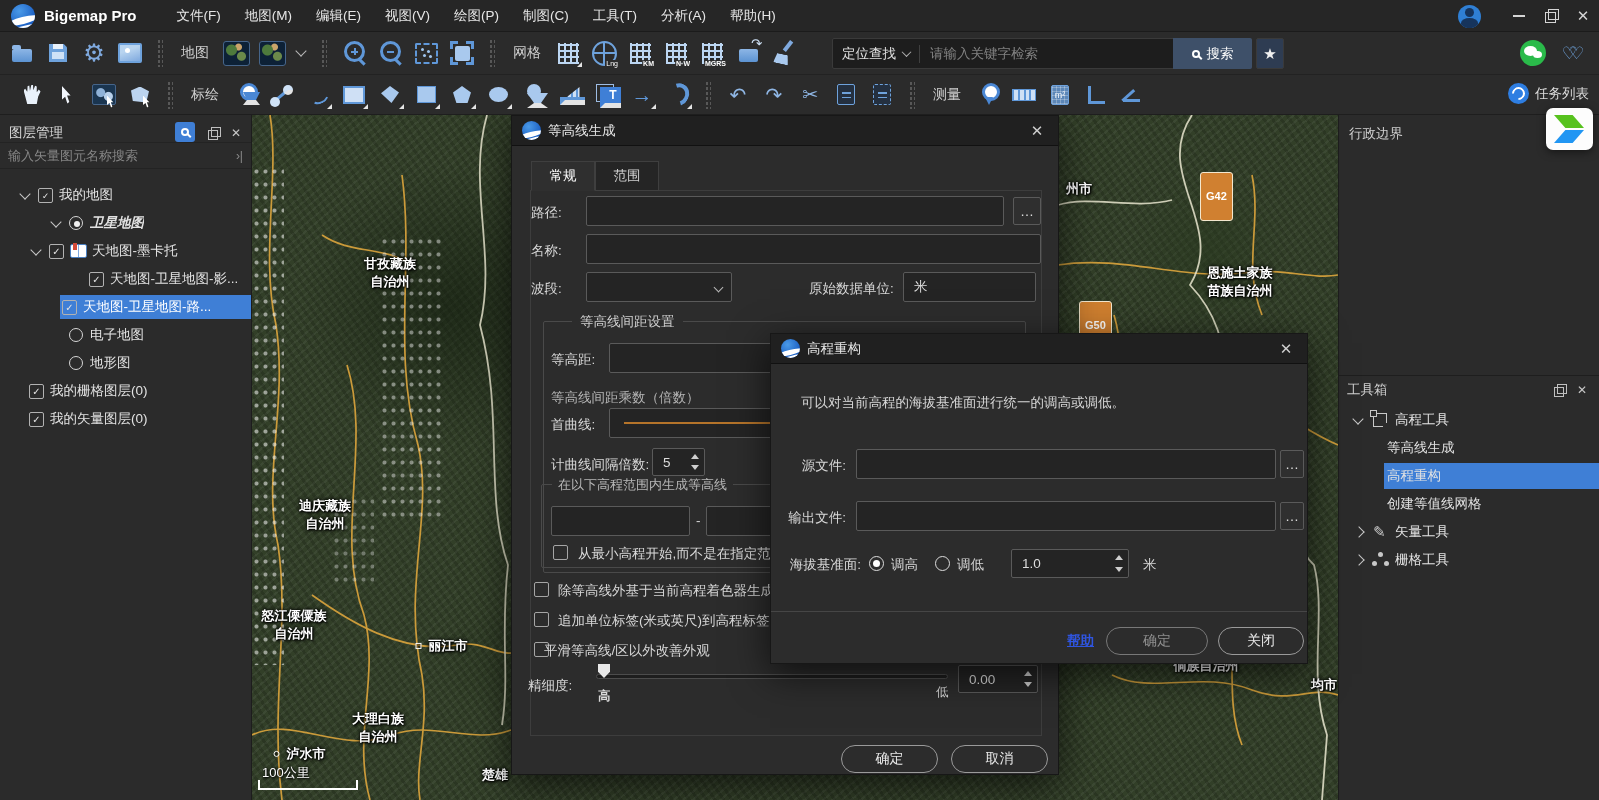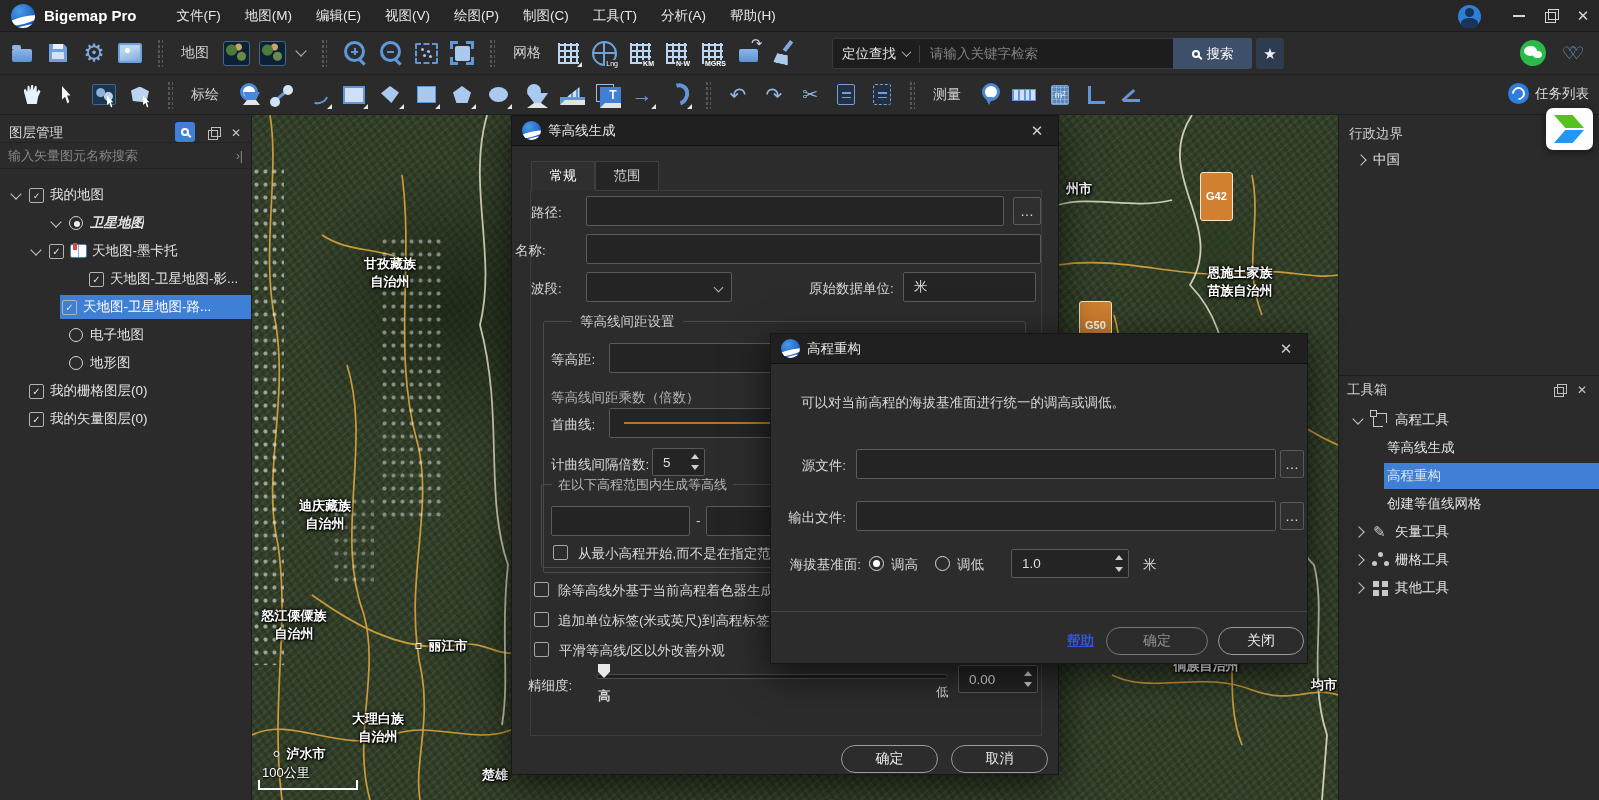--- a/index.html
+++ b/index.html
@@ -499,21 +499,21 @@
           <span class="mag"></span>
         </span>
       <span class="mini float"></span>
       <span class="mini x"></span>
     </div>
     <div class="lp-searchrow">
       <input class="lp-input" placeholder="输入矢量图元名称搜索" style="">
       <span class="lp-collapse">›|</span>
     </div>
     <div class="ltree" id="layer-tree">
-        <div class="trow" style="padding-left: 7px; font-family: Liberation Mono, monospace;">
+        <div class="trow" style="padding-left: 16px; font-family: Liberation Mono, monospace;">
           <span class="tchev down"></span>
           <span class="rowin">
             <span class="tctrl cb"></span>
             <span class="tlabel">我的地图</span>
           </span>
         </div>
         <div class="trow" style="padding-left: 47px;">
           <span class="tchev down"></span>
           <span class="rowin">
             <span class="tctrl ron"></span>
@@ -569,24 +569,20 @@
             <span class="tctrl cb"></span>
             <span class="tlabel">我的矢量图层(0)</span>
           </span>
         </div>
       </div>
   </div>
 
   <div class="rpanel">
     <div class="rp-title">行政边界</div>
     <div id="boundary-rows">
-        <div class="brow">
-          <span class="tchev right"></span>
-          <span>中国</span>
-        </div>
       </div>
     <div class="tb-sep"></div>
     <div class="tbx-head">
       <span class="tbx-title">工具箱</span>
       <span class="mini float"></span>
       <span class="mini x"></span>
     </div>
     <div class="tbx-tree" id="toolbox-tree">
         <div class="xrow">
           <span class="tchev down"></span>
@@ -605,44 +601,39 @@
         <div class="xrow">
           <span class="tchev right"></span>
           <span class="xic pencil"></span>
           <span>矢量工具</span>
         </div>
         <div class="xrow">
           <span class="tchev right"></span>
           <span class="xic raster"></span>
           <span>栅格工具</span>
         </div>
-        <div class="xrow">
-          <span class="tchev right"></span>
-          <span class="xic other"></span>
-          <span>其他工具</span>
-        </div>
       </div>
   </div>
 
   <div class="brandlogo"></div>
 
   <div class="dlg dlg1">
     <div class="dtitle">
       <span class="dlog"></span>
       <span class="t">等高线生成</span>
       <span class="dclose">✕</span>
     </div>
     <div id="dlg1-tabs"></div>
     <div class="pane"></div>
 
     <div class="dl" style="left:19px;top:88px;">路径:</div>
     <div class="inp" style="left:74px;top:80px;width:418px;"></div>
     <div class="dots" style="left:501px;top:81px;"></div>
 
-    <div class="dl" style="left:3px;top:126px;">名称:</div>
+    <div class="dl" style="left:19px;top:126px;">名称:</div>
     <div class="inp" style="left:74px;top:118px;width:455px;"></div>
 
     <div class="dl" style="left:19px;top:164px;">波段:</div>
     <div class="inp" style="left:74px;top:156px;width:146px;">
         <span class="sel-chev"></span>
       </div>
     <div class="dl" style="left:297px;top:164px;">原始数据单位:</div>
     <div class="inp" style="left:391px;top:156px;width:133px;">
       <span>米</span>
     </div>
@@ -686,21 +677,21 @@
 
     <div class="pill" style="left:329px;top:629px;width:97px;height:28px;">确定</div>
     <div class="pill" style="left:439px;top:629px;width:97px;height:28px;">取消</div>
   <div class="tab active" style="left: 19px; width: 64px;">常规</div>
       <div class="tab" style="left: 83px; width: 64px;">范围</div>
       <div class="dcb" style="left: 22px; top: 466px;"></div>
       <div class="dl" style="left: 46px; top: 466px;">除等高线外基于当前高程着色器生成彩</div>
       <div class="dcb" style="left: 22px; top: 496px;"></div>
       <div class="dl" style="left: 46px; top: 496px;">追加单位标签(米或英尺)到高程标签</div>
       <div class="dcb" style="left: 22px; top: 526px;"></div>
-      <div class="dl" style="left: 47px; top: 526px;">平滑等高线/区以外改善外观</div>
+      <div class="dl" style="left: 32px; top: 526px;">平滑等高线/区以外改善外观</div>
     </div>
 
   <div class="dlg dlg2">
     <div class="dtitle">
       <span class="dlog"></span>
       <span class="t">高程重构</span>
       <span class="dclose">✕</span>
     </div>
     <div class="dl" style="left:30px;top:60px;">可以对当前高程的海拔基准面进行统一的调高或调低。</div>
 

